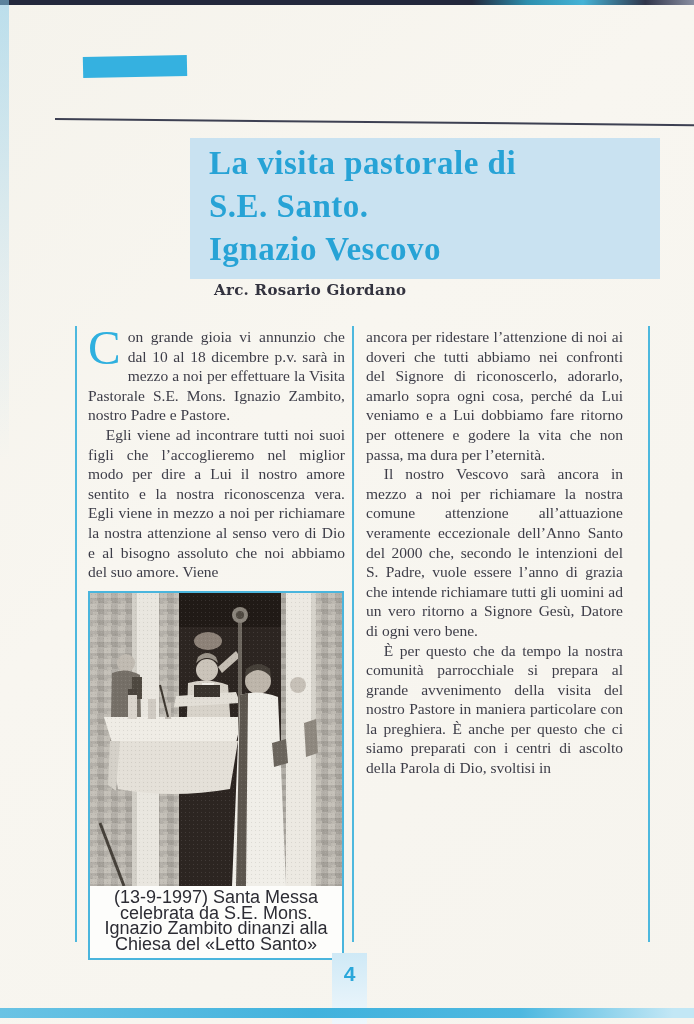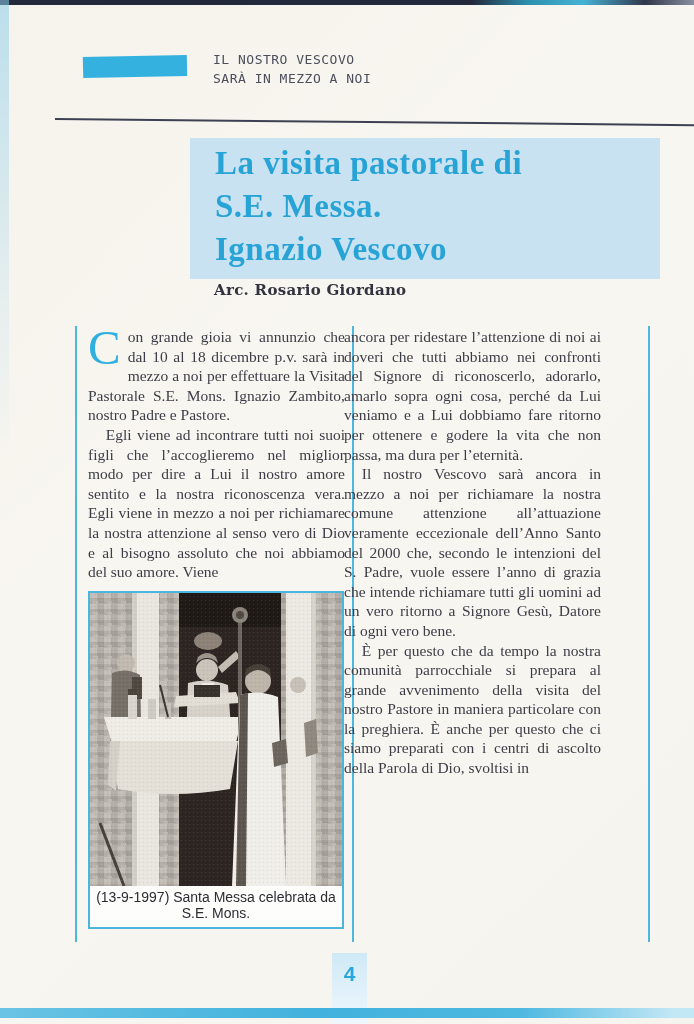--- a/index.html
+++ b/index.html
@@ -22,77 +22,73 @@
   .kicker-block { position:absolute; left:83px; top:56px; width:104px; height:21px;
     background:#35b1e0; transform:rotate(-1.2deg); }
   .kicker-text { position:absolute; left:213px; top:50px;
     font-family:"DejaVu Sans Mono", monospace; font-size:13px; line-height:19px;
     letter-spacing:.5px; color:#4c4e5c; white-space:nowrap; }
   .header-rule { position:absolute; left:55px; top:118px; width:640px; height:2px;
     background:#3d4052; transform:rotate(.55deg); transform-origin:left center; }
 
   
   .title-block { position:absolute; left:190px; top:138px; width:470px; height:141px;
-    background:#c9e2f1; padding:4px 0 0 25px; }
+    background:#c9e2f1; padding:4px 0 0 19px; }
   .title-line { font-family:"Liberation Serif", serif; font-weight:bold;
     font-size:33px; line-height:43px; color:#27a3d6; letter-spacing:.5px; }
   .author { position:absolute; left:214px; top:281px;
     font-family:"DejaVu Serif", serif; font-weight:bold; font-size:15px;
     color:#33333f; letter-spacing:.3px; }
 
   
   .vrule { position:absolute; width:2px; background:#4db8de; top:326px; height:616px; }
   .vrule-left { left:75px; }
   .vrule-mid  { left:352px; }
   .vrule-right{ left:648px; }
 
   
   .col { position:absolute; top:327px; width:257px;
     font-size:15.5px; line-height:19.6px; text-align:justify; color:#3d3d48;
     hyphens:auto; -webkit-hyphens:auto; }
   .col1 { left:88px; }
-  .col2 { left:344px; }
+  .col2 { left:366px; }
   .col p { margin:0; }
   .col p.indent { text-indent:1.15em; }
   .dropcap { float:left; font-size:49px; line-height:38px; padding:2px 7px 0 0;
     color:#2fb0df; font-family:"Liberation Serif", serif; }
 
   
   .figure { position:absolute; left:88px; top:591px; width:256px;
     border:2px solid #4ab5dd; background:#fdfdfb; }
   .photo { display:block; width:100%; height:293px; }
   .figcaption { padding:4px 3px 6px; text-align:center;
-    font-family:"Liberation Sans", sans-serif; font-size:14px; line-height:15.5px;
+    font-family:"Liberation Sans", sans-serif; font-size:18px; line-height:15.5px;
     color:#2c2c34; }
 
   
   .page-number-band { position:absolute; left:332px; top:953px; width:35px; height:71px;
     background:linear-gradient(180deg,#cfe9f6,#e6f3fa 70%,#eef7fc); }
   .page-number { display:block; text-align:center; margin-top:9px;
     font-family:"Liberation Sans", sans-serif; font-weight:bold; font-size:21px;
     color:#2aa7da; }
 </style>
 </head>
 <body>
 
 <div class="page">
 
   <div class="top-edge"></div>
   <div class="left-edge"></div>
 
   <div class="kicker-block"></div>
-  <div class="kicker-text">
-    <div>IL NOSTRO VESCOVO</div>
-    <div>SARÀ IN MEZZO A NOI</div>
-  </div>
   <div class="header-rule"></div>
 
   <div class="title-block">
     <div class="title-line">La visita pastorale di</div>
-    <div class="title-line">S.E. Messa.</div>
+    <div class="title-line">S.E. Santo.</div>
     <div class="title-line">Ignazio Vescovo</div>
   </div>
   <div class="author">Arc. Rosario Giordano</div>
 
   <div class="vrule vrule-left"></div>
   <div class="vrule vrule-mid"></div>
   <div class="vrule vrule-right"></div>
 
   <div class="col col1">
     <p><span class="dropcap">C</span><span>on grande gioia vi annunzio che dal 10 al 18 dicembre p.v. sarà in mezzo a noi per effettuare la Visita Pastorale S.E. Mons. Ignazio Zambito, nostro Padre e Pastore.</span></p>
@@ -173,20 +169,21 @@
 
       <circle cx="208" cy="92" r="8" fill="#c6c0b7"></circle>
       <path d="M214 130 L226 126 L228 160 L216 164 Z" fill="#8e887f"></path>
 
       <line x1="10" y1="230" x2="34" y2="293" stroke="#46413a" stroke-width="3"></line>
 
       <rect x="0" y="0" width="252" height="293" fill="url(#grain)"></rect>
     </svg>
     <figcaption class="figcaption">
       <div>(13-9-1997) Santa Messa celebrata da S.E. Mons.</div>
+      <div>Ignazio Zambito dinanzi alla Chiesa del «Letto Santo»</div>
     </figcaption>
   </figure>
 
   <div class="page-number-band">
     <span class="page-number">4</span>
   </div>
 
   <div class="bottom-strip"></div>
 
 </div>

